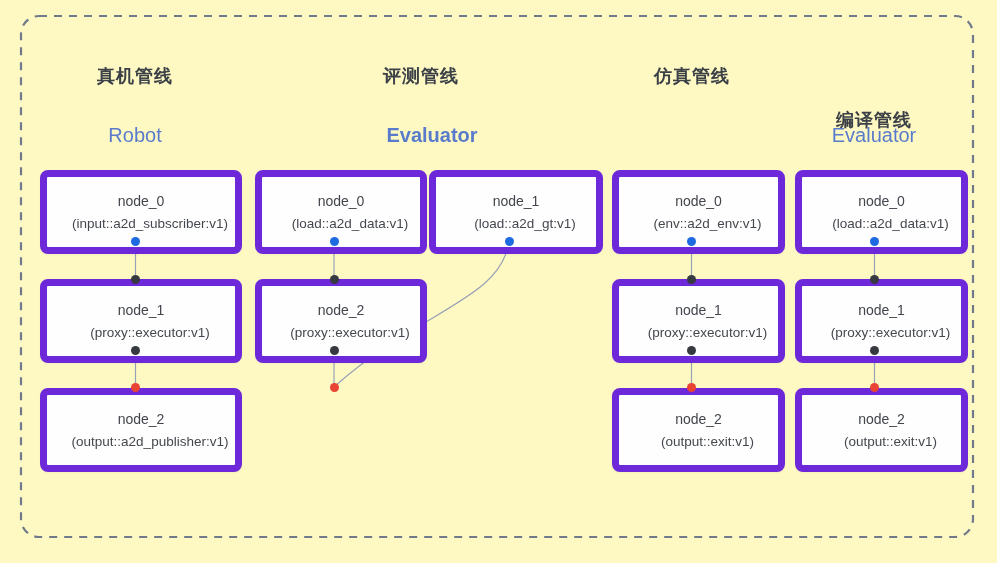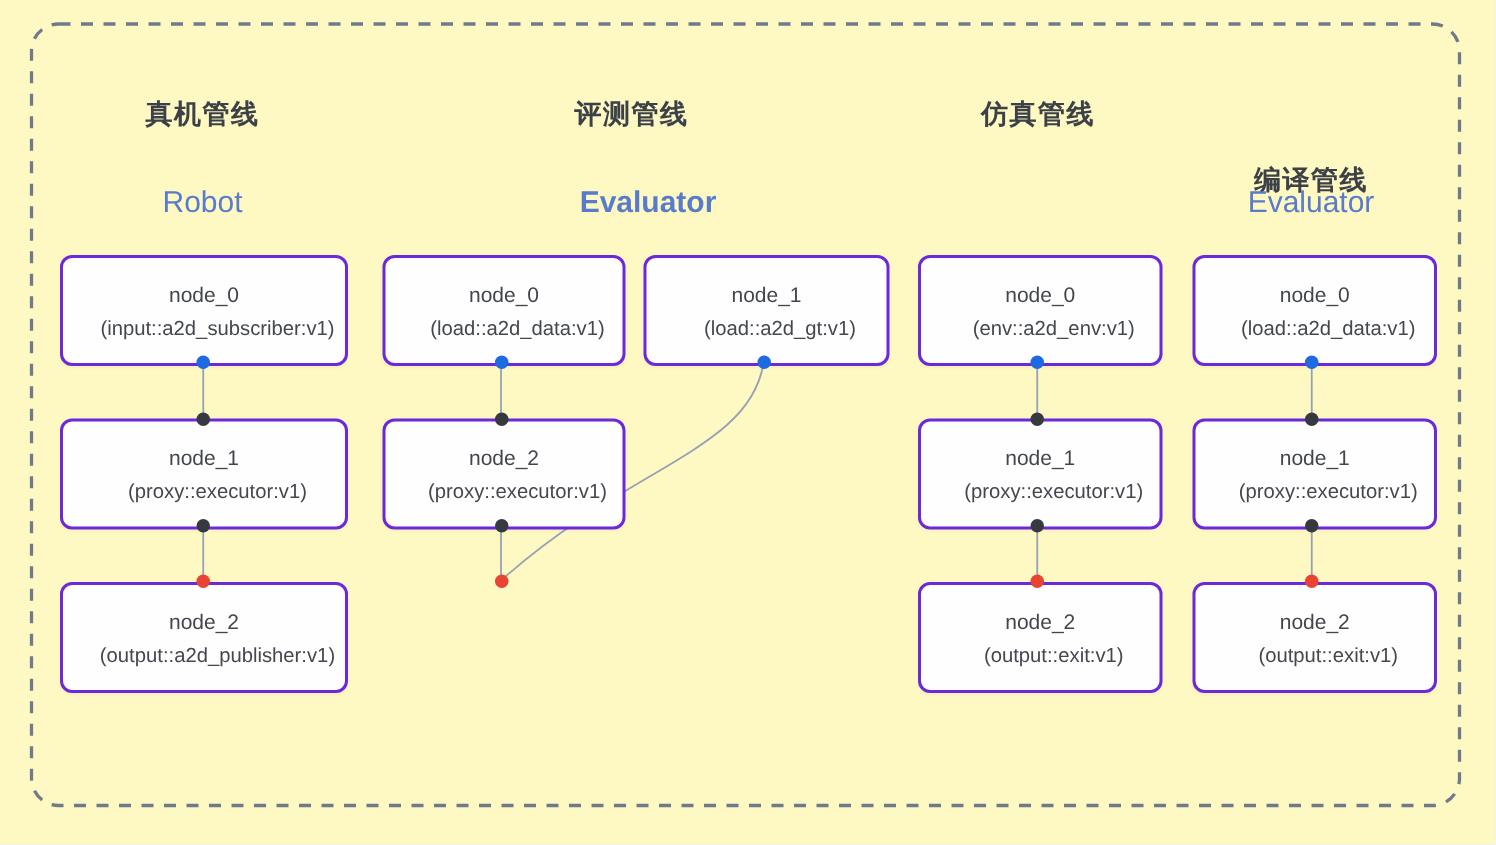--- a/index.html
+++ b/index.html
@@ -37,21 +37,21 @@
     text-align: center;
     font-size: 20px;
     font-weight: 400;
     color: #5a7bcc;
     z-index: 2;
   }
   .node-box {
     position: absolute;
     height: 70px;
     background: #fefefe;
-    border: 2px solid #6d28d9;
+    border: 7px solid #6d28d9;
     border-radius: 8px;
     box-shadow: 0 1px 2px rgba(60,70,110,0.05);
     display: flex;
     flex-direction: column;
     align-items: center;
     justify-content: center;
     z-index: 1;
   }
   .node-name {
     font-size: 14px;

